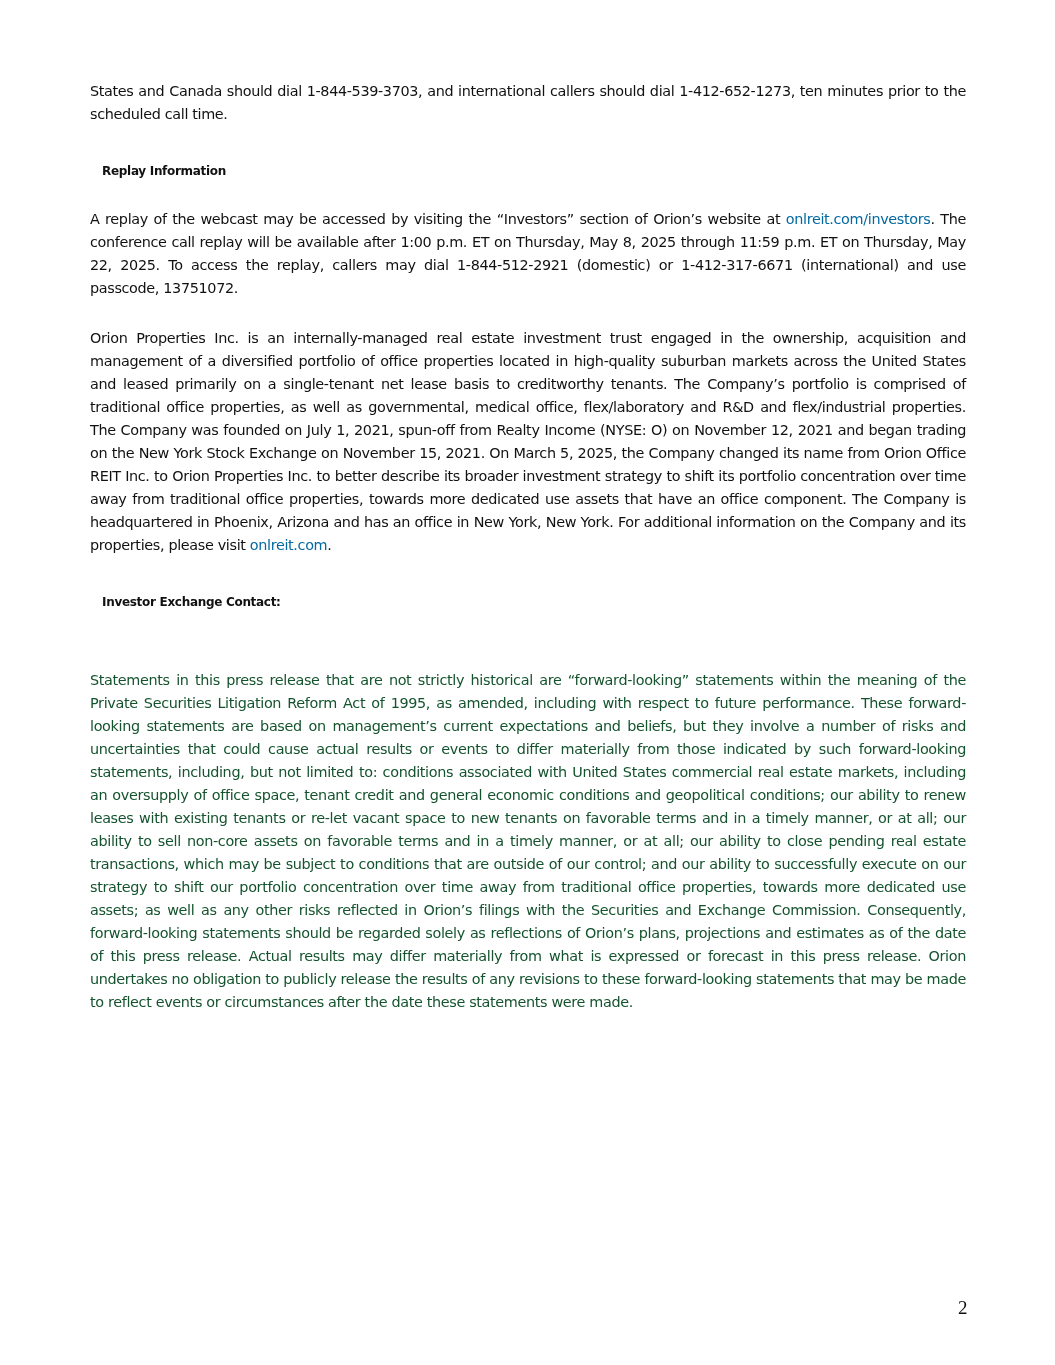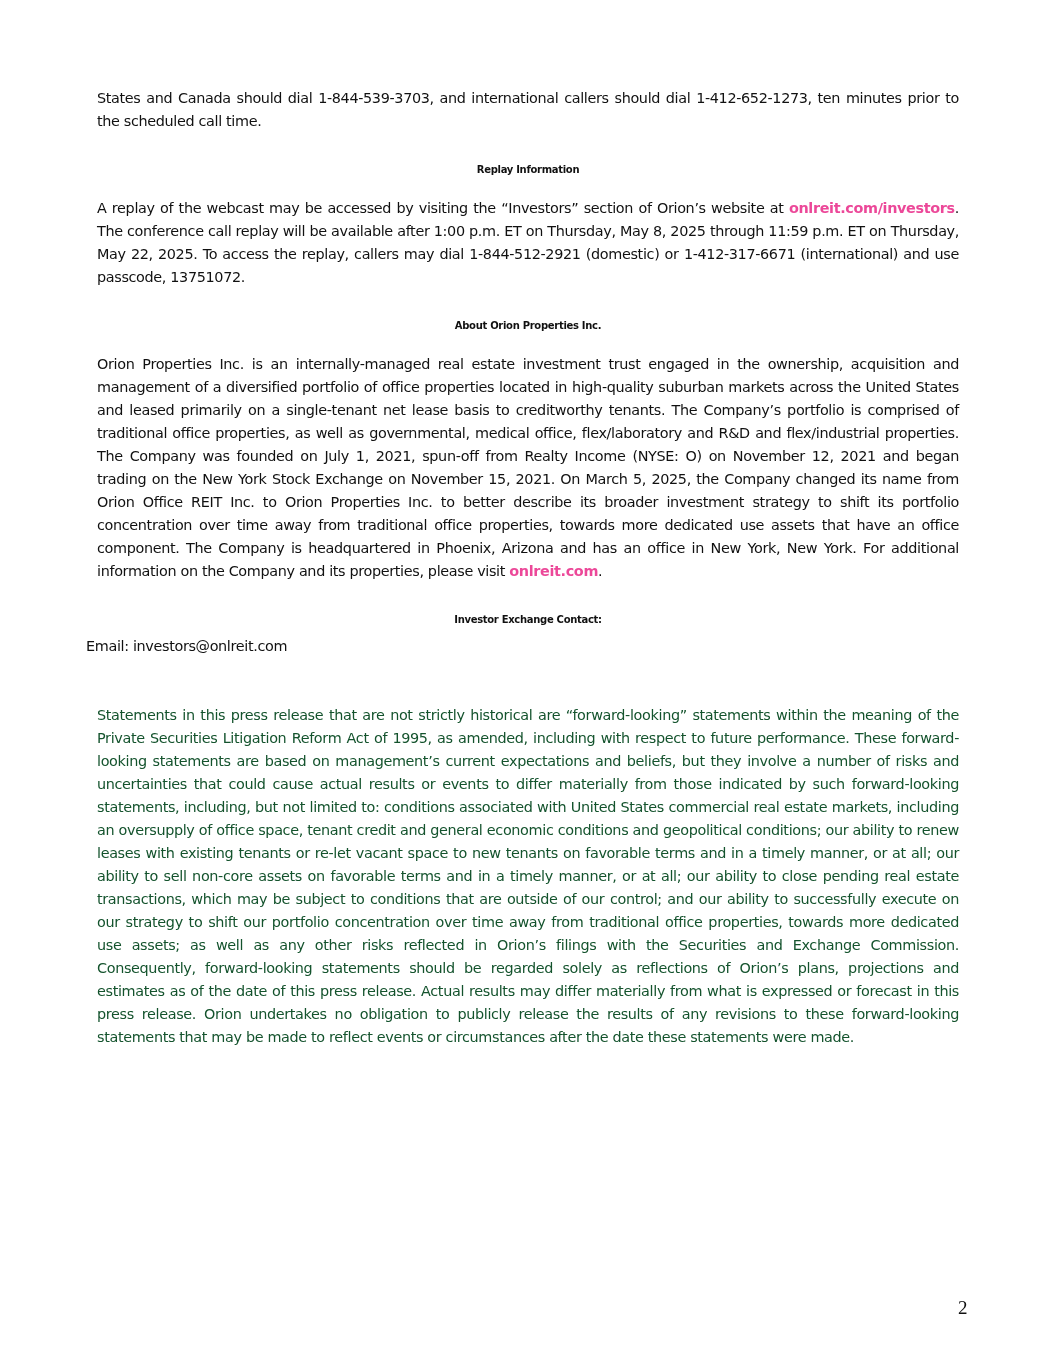--- a/index.html
+++ b/index.html
@@ -2,30 +2,29 @@
 <html><head>
   <meta charset="utf-8">
   <style>
     html, body { margin: 0; padding: 0; background: #ffffff; }
     body { width: 1055px; height: 1365px; position: relative; overflow: hidden; }
     .page {
       position: absolute; left: 86px; top: 76px; width: 884px;
       font-family: "DejaVu Sans", "Liberation Sans", sans-serif;
       font-size: 14.4px; color: #111111; letter-spacing: -0.35px;
     }
-    p { margin: 11px; text-align: justify; line-height: 23px; }
+    p { margin: 4px; text-align: justify; line-height: 23px; }
     h2 {
-      margin: 0; font-size: 10px; font-weight: bold; line-height: 23px;
+      margin: 16px; font-size: 12px; font-weight: bold; line-height: 23px;
       letter-spacing: -0.3px;
-      text-align: center;
     }
     .gap-s { height: 14px; }
     .gap-h { height: 5px; }
     .gap-l { height: 30px; }
-    a.link { color: #ec4899; text-decoration: none; font-weight: bold; }
+    a.link { color: #0369a1; text-decoration: none; }
     .contact-line { line-height: 23px; margin-top: 4px; }
     .fls p { color: #14532d; }
     .page-number {
       position: absolute; left: 958px; top: 1297px;
       font-family: "Liberation Serif", "DejaVu Serif", serif;
       font-size: 19px; color: #111111;
     }
   </style>
 </head>
 <body>
@@ -33,27 +32,25 @@
 <div class="page">
 
   <p>States and Canada should dial 1-844-539-3703, and international callers should dial 1-412-652-1273, ten minutes prior to the scheduled call time.</p>
 
   <div class="gap-s"></div>
   <h2>Replay Information</h2>
   <div class="gap-h"></div>
   <p><span>A replay of the webcast may be accessed by visiting the “Investors” section of Orion’s website at </span><a class="link">onlreit.com/investors</a><span>. The conference call replay will be available after 1:00 p.m. ET on Thursday, May 8, 2025 through 11:59 p.m. ET on Thursday, May 22, 2025. To access the replay, callers may dial 1-844-512-2921 (domestic) or 1-412-317-6671 (international) and use passcode, 13751072.</span></p>
 
   <div class="gap-s"></div>
-  <h2>About Orion Properties Inc.</h2>
   <div class="gap-h"></div>
   <p><span>Orion Properties Inc. is an internally-managed real estate investment trust engaged in the ownership, acquisition and management of a diversified portfolio of office properties located in high-quality suburban markets across the United States and leased primarily on a single-tenant net lease basis to creditworthy tenants. The Company’s portfolio is comprised of traditional office properties, as well as governmental, medical office, flex/laboratory and R&amp;D and flex/industrial properties. The Company was founded on July 1, 2021, spun-off from Realty Income (NYSE: O) on November 12, 2021 and began trading on the New York Stock Exchange on November 15, 2021. On March 5, 2025, the Company changed its name from Orion Office REIT Inc. to Orion Properties Inc. to better describe its broader investment strategy to shift its portfolio concentration over time away from traditional office properties, towards more dedicated use assets that have an office component. The Company is headquartered in Phoenix, Arizona and has an office in New York, New York. For additional information on the Company and its properties, please visit </span><a class="link">onlreit.com</a><span>.</span></p>
 
   <div class="gap-s"></div>
   <h2>Investor Exchange Contact:</h2>
-  <div class="contact-line">Email: investors@onlreit.com</div>
 
   <div class="gap-l"></div>
   <div class="fls">
     <div class="gap-h"></div>
     <p>Statements in this press release that are not strictly historical are “forward-looking” statements within the meaning of the Private Securities Litigation Reform Act of 1995, as amended, including with respect to future performance. These forward-looking statements are based on management’s current expectations and beliefs, but they involve a number of risks and uncertainties that could cause actual results or events to differ materially from those indicated by such forward-looking statements, including, but not limited to: conditions associated with United States commercial real estate markets, including an oversupply of office space, tenant credit and general economic conditions and geopolitical conditions; our ability to renew leases with existing tenants or re-let vacant space to new tenants on favorable terms and in a timely manner, or at all; our ability to sell non-core assets on favorable terms and in a timely manner, or at all; our ability to close pending real estate transactions, which may be subject to conditions that are outside of our control; and our ability to successfully execute on our strategy to shift our portfolio concentration over time away from traditional office properties, towards more dedicated use assets; as well as any other risks reflected in Orion’s filings with the Securities and Exchange Commission. Consequently, forward-looking statements should be regarded solely as reflections of Orion’s plans, projections and estimates as of the date of this press release. Actual results may differ materially from what is expressed or forecast in this press release. Orion undertakes no obligation to publicly release the results of any revisions to these forward-looking statements that may be made to reflect events or circumstances after the date these statements were made.</p>
   </div>
 </div>
 
 <div class="page-number">2</div>
 

